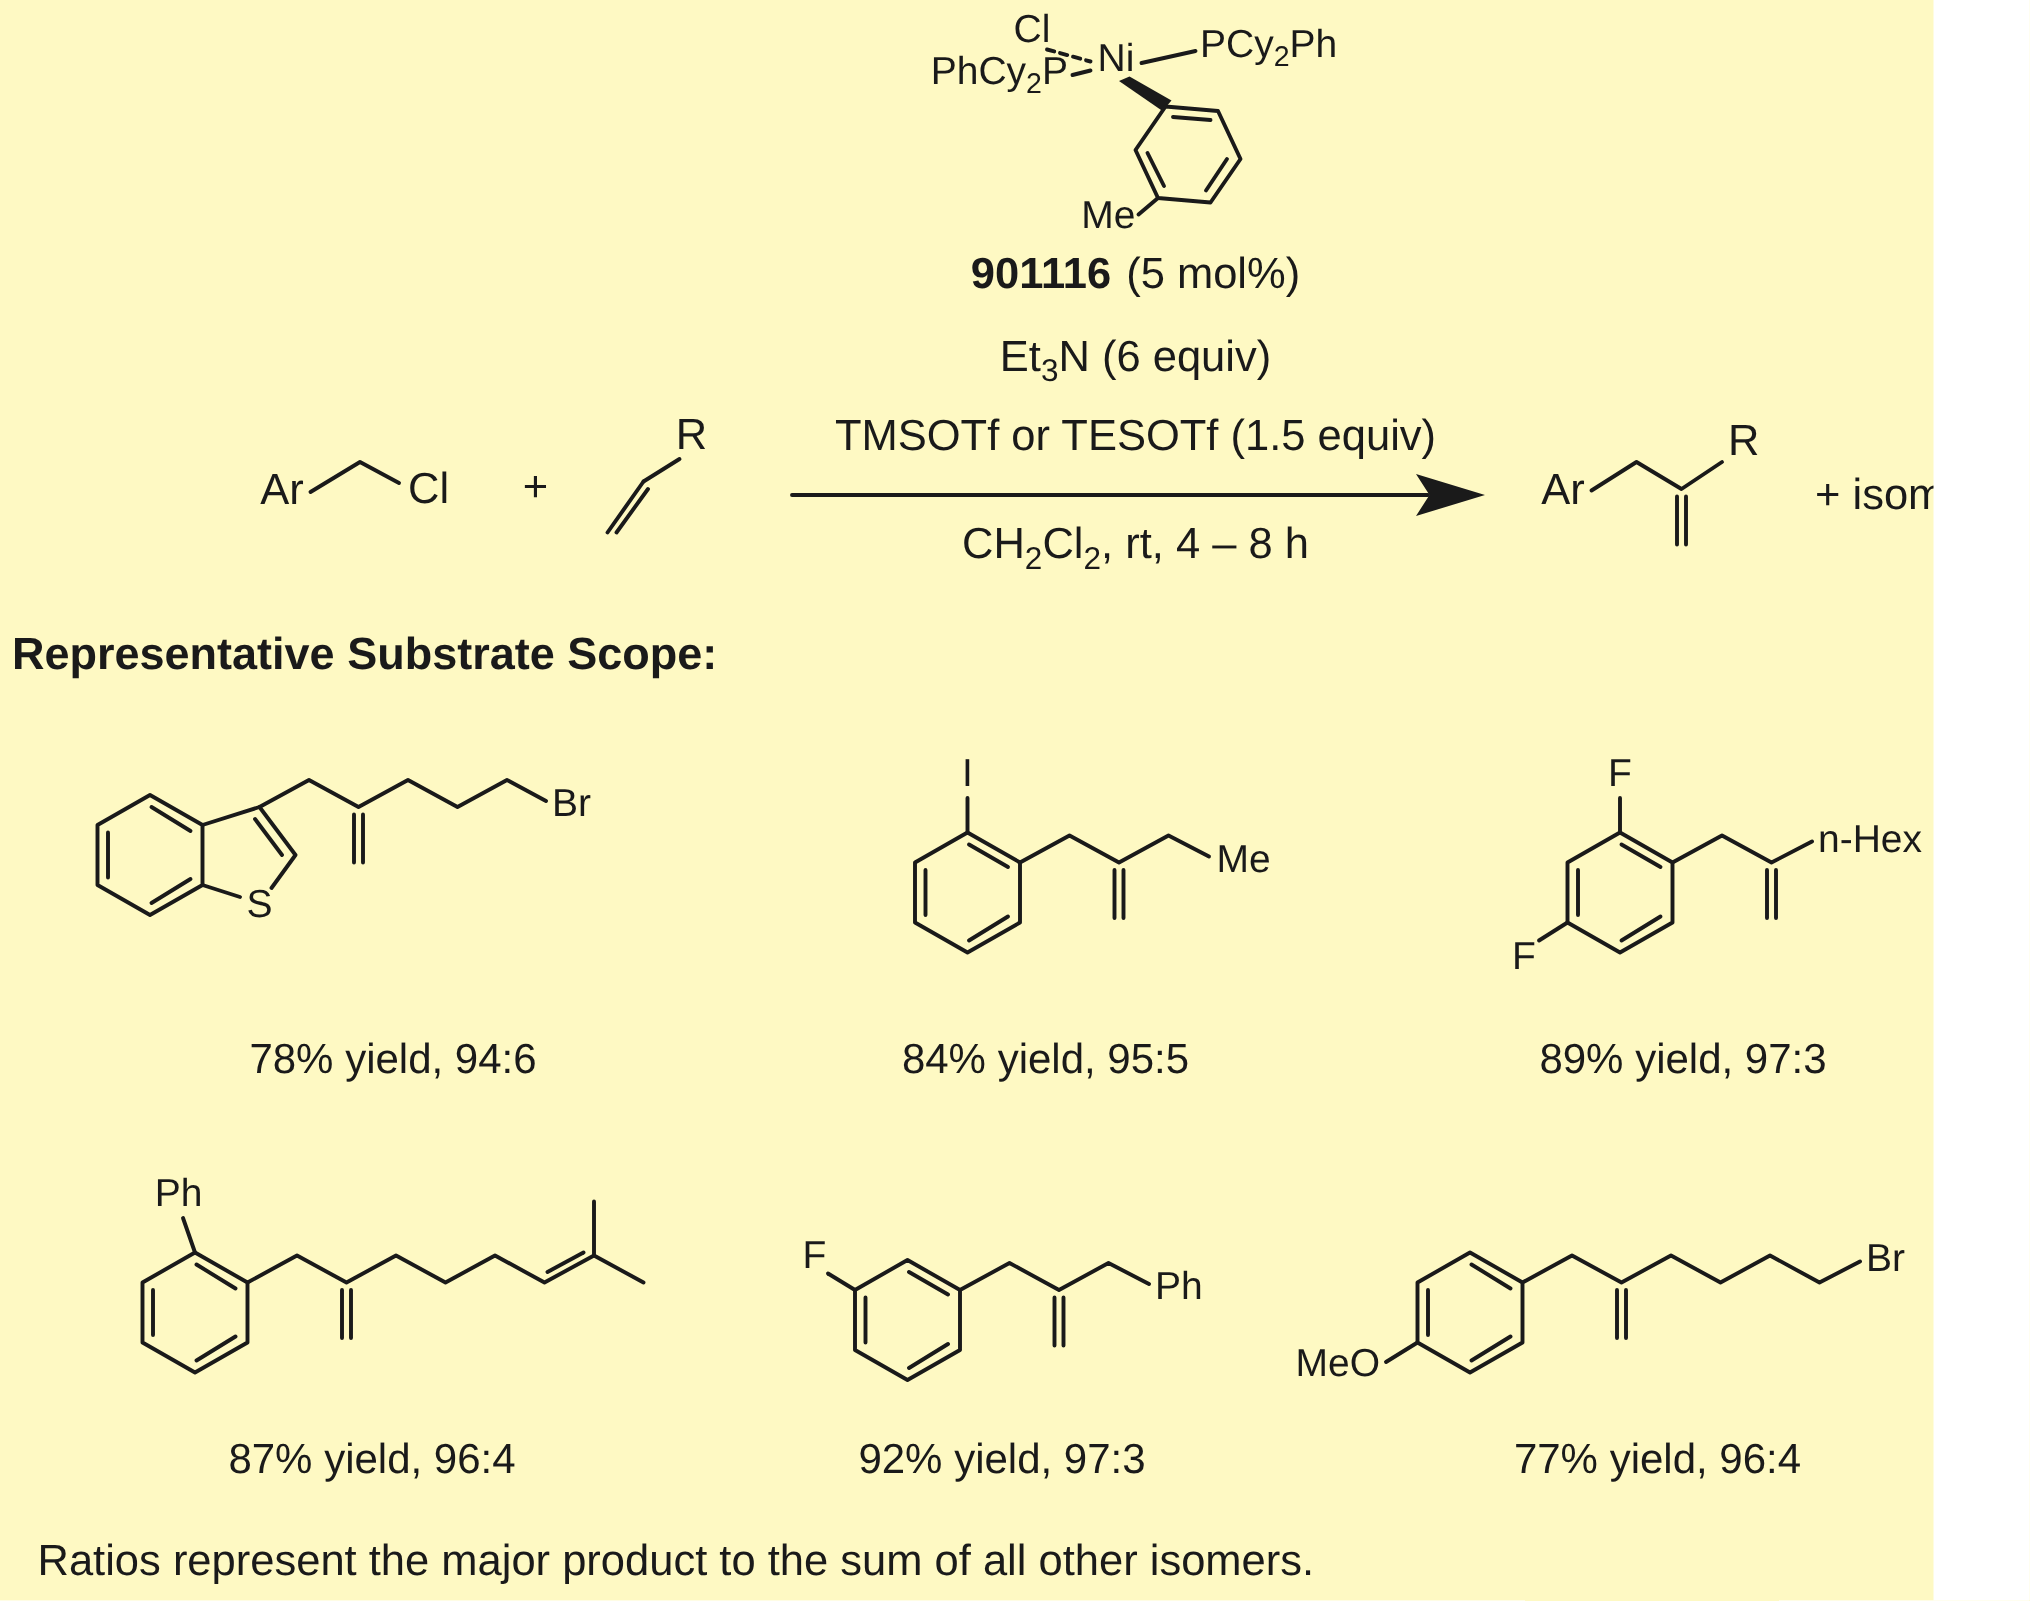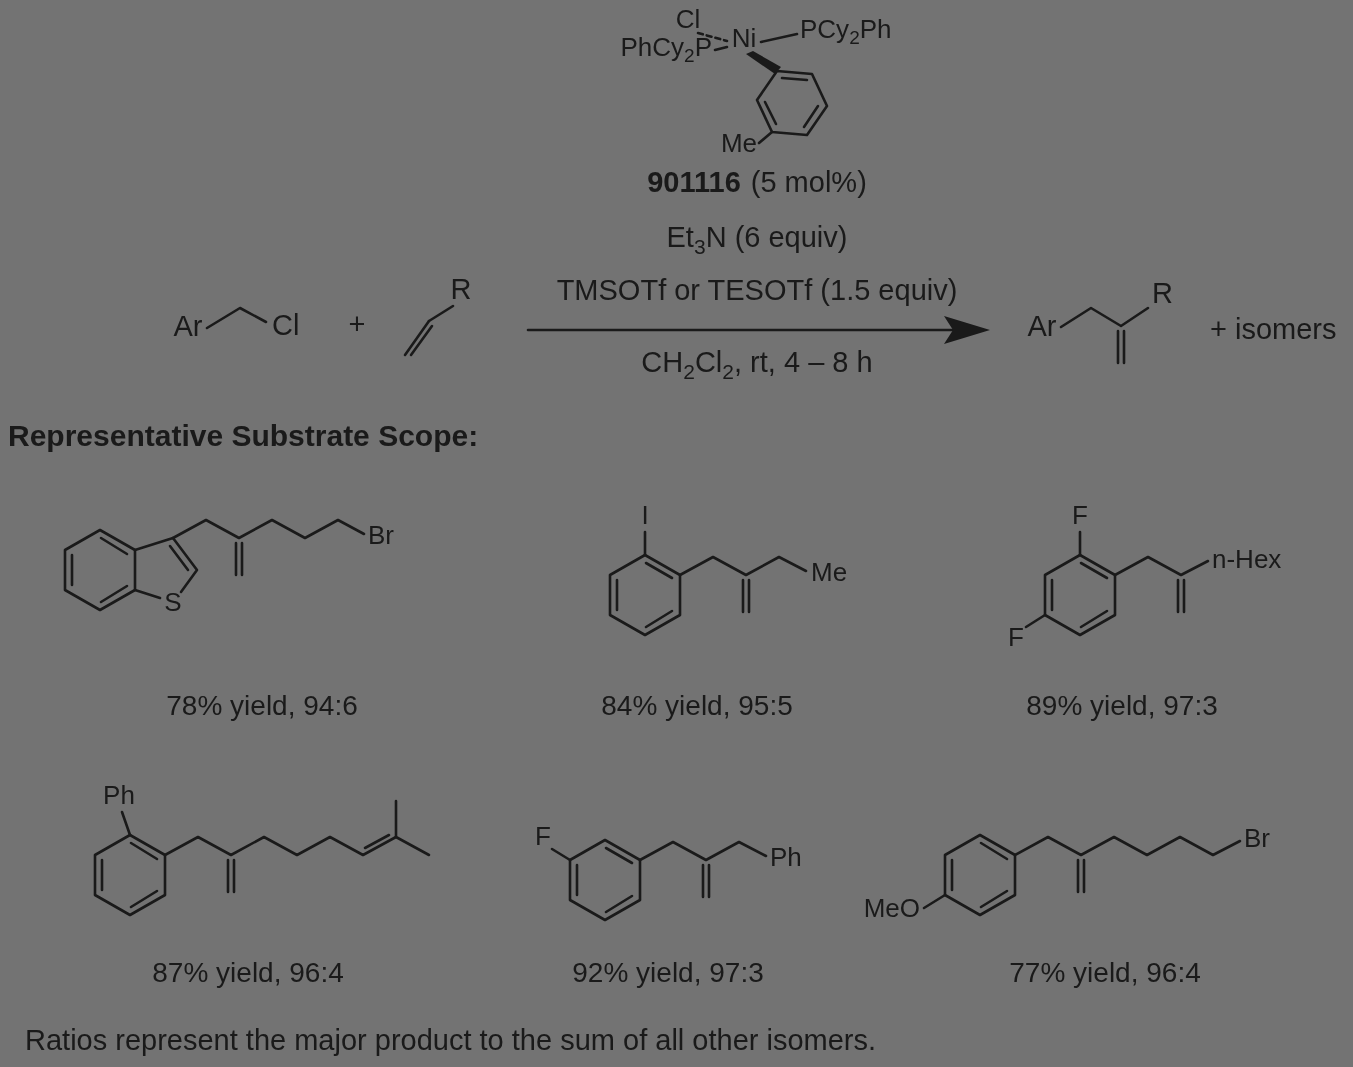--- a/index.html
+++ b/index.html
@@ -1,16 +1,16 @@
 <!DOCTYPE html>
 <html><head>
 <meta charset="utf-8">
 <style>
   html,body{margin:0;padding:0;background:#ffffff;}
-  .page{position:relative;width:1353px;height:1067px;background:#737373;overflow:hidden;}
+  .page{position:relative;width:1257px;height:1067px;background:#fef9c3;overflow:hidden;padding-left:32px;}
   svg{position:absolute;left:0;top:0;}
   .t{font-family:"Liberation Sans",sans-serif;fill:#1a1a1a;}
   .f26{font-size:26px;}
   .f28{font-size:28px;}
   .f29{font-size:29px;}
   .f30b{font-size:30px;font-weight:bold;}
   .sub19{font-size:19px;}
   .sub21{font-size:21px;}
   .bold{font-weight:bold;}
   .bond{stroke:#1a1a1a;stroke-width:2.6;fill:none;stroke-linejoin:round;stroke-linecap:round;}

